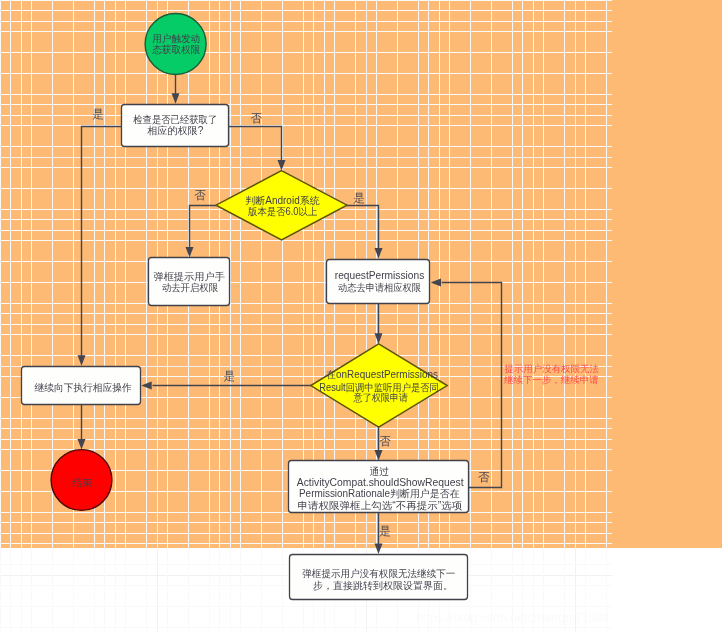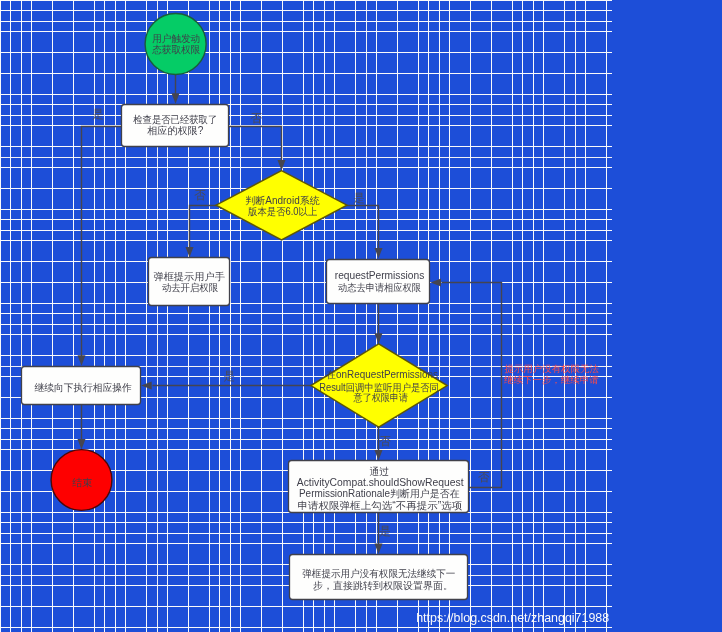--- a/index.html
+++ b/index.html
@@ -8,22 +8,22 @@
     padding: 0;
     width: 722px;
     height: 632px;
     background: #ffffff;
     overflow: hidden;
     font-family: "Liberation Sans", sans-serif;
   }
   #canvas {
     position: relative;
     width: 722px;
-    height: 632px;
-    background: #1d4ed8;
+    height: 548px;
+    background: #fdba74;
     text-decoration: underline;
   }
   #grid {
     position: absolute;
     left: 0;
     top: 0;
     width: 612px;
     height: 632px;
     background-image:
       repeating-linear-gradient(to right, #f9f9fa 0 0.65px, transparent 0.65px 10.45px),

